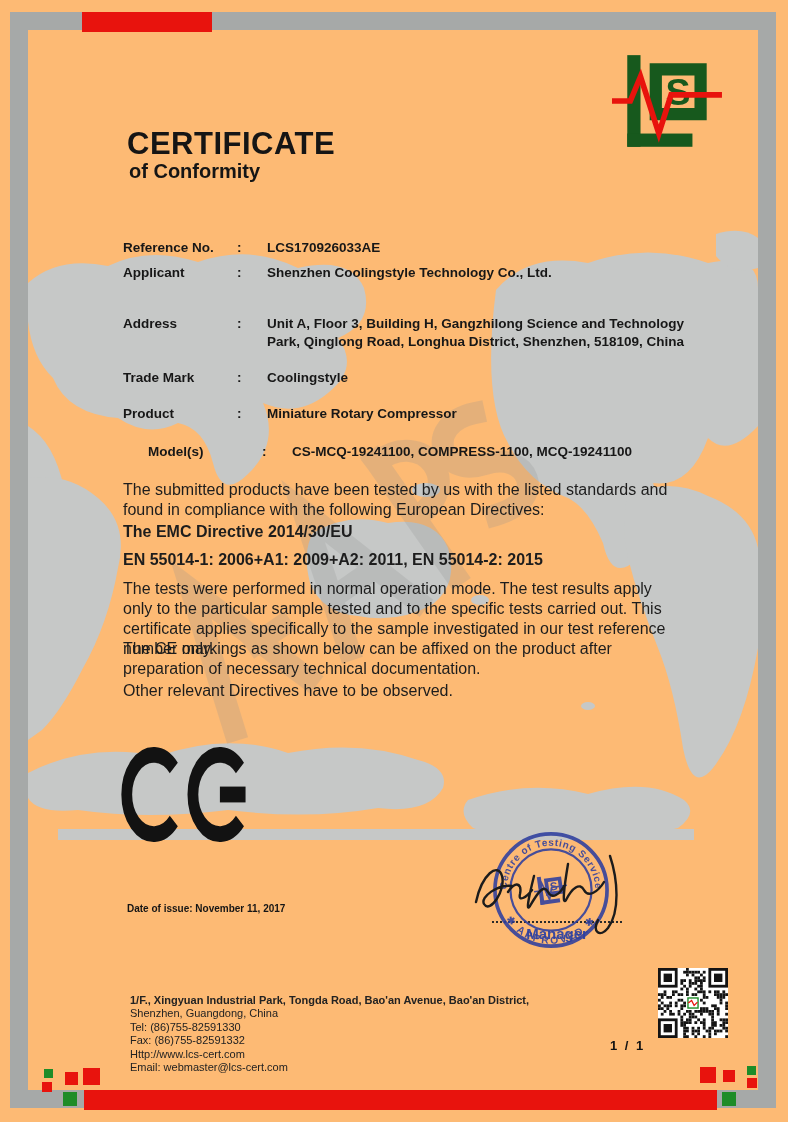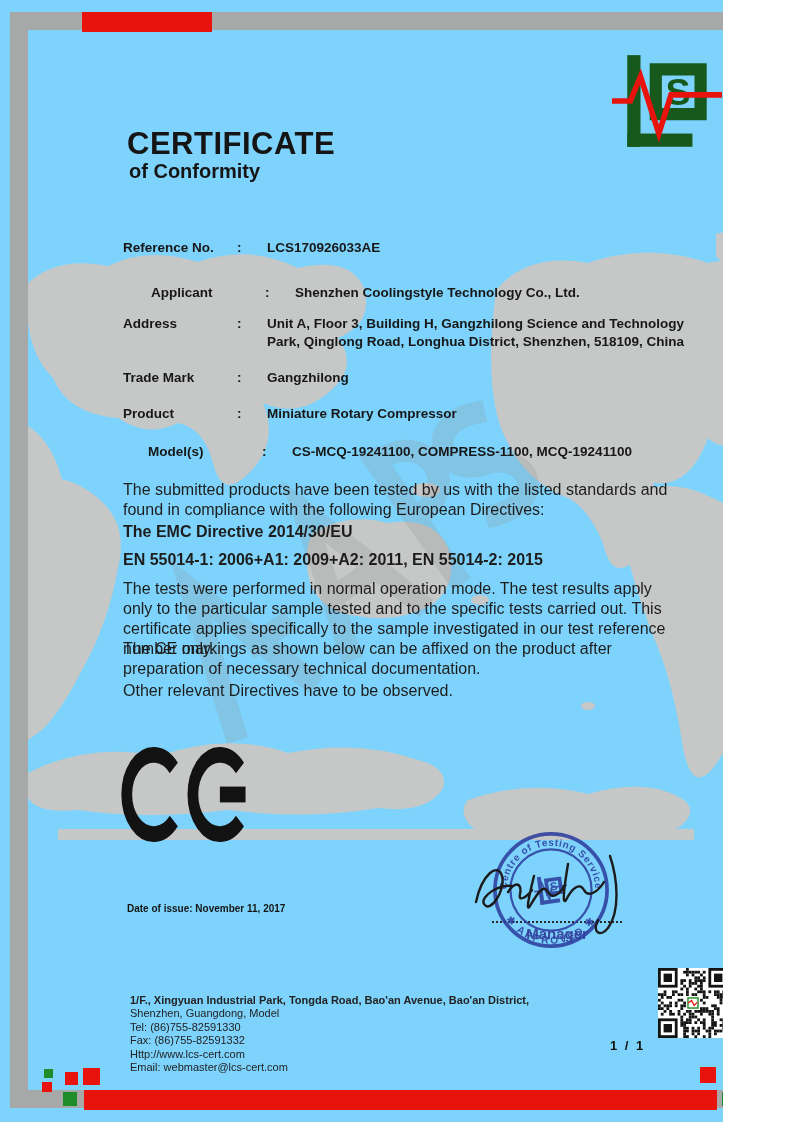--- a/index.html
+++ b/index.html
@@ -1,17 +1,17 @@
 <!DOCTYPE html>
 <html><head>
 <meta charset="utf-8">
 <style>
   html,body{margin:0;padding:0;background:#ffffff;}
   .page{
-    position:relative;width:723px;height:1122px;background:#7dd3fc;overflow:hidden;
+    position:relative;width:788px;height:1122px;background:#fdba74;overflow:hidden;
     font-family:"Liberation Sans","DejaVu Sans",sans-serif;color:#1c1c1c;
   }
   .abs{position:absolute;}
   
   .frame{left:10px;top:12px;width:730px;height:1060px;border:18px solid #a6a9a8;}
   .bar{background:#e8130d;}
   .top-bar{left:82px;top:12px;width:130px;height:20px;}
   .bottom-bar{left:84px;top:1090px;width:633px;height:20px;}
   .sq{position:absolute;}
   .sq.red{background:#e8130d;}
@@ -105,34 +105,34 @@
   </svg>
 
   <div class="abs title">CERTIFICATE</div>
   <div class="abs subtitle">of Conformity</div>
 
   <div class="field-row" style="top:239px;">
     <span class="f-label">Reference No.</span>
     <span class="f-colon">:</span>
     <span class="f-value">LCS170926033AE</span>
   </div>
-  <div class="field-row" style="top:284px;margin-left:28px;">
+  <div class="field-row" style="top:264px;">
     <span class="f-label">Applicant</span>
     <span class="f-colon">:</span>
     <span class="f-value">Shenzhen Coolingstyle Technology Co., Ltd.</span>
   </div>
   <div class="field-row" style="top:315px;">
     <span class="f-label">Address</span>
     <span class="f-colon">:</span>
     <span class="f-value">Unit A, Floor 3, Building H, Gangzhilong Science and Technology Park, Qinglong Road, Longhua District, Shenzhen, 518109, China</span>
   </div>
   <div class="field-row" style="top:369px;">
     <span class="f-label">Trade Mark</span>
     <span class="f-colon">:</span>
-    <span class="f-value">Gangzhilong</span>
+    <span class="f-value">Coolingstyle</span>
   </div>
   <div class="field-row" style="top:405px;">
     <span class="f-label">Product</span>
     <span class="f-colon">:</span>
     <span class="f-value">Miniature Rotary Compressor</span>
   </div>
   <div class="field-row" style="top:443px;padding-left:25px;">
     <span class="f-label">Model(s)</span>
     <span class="f-colon">:</span>
     <span class="f-value">CS-MCQ-19241100, COMPRESS-1100, MCQ-19241100</span>
@@ -178,21 +178,21 @@
       </g>
     </g>
   </svg>
 
   <svg class="abs" style="left:468px;top:840px;" width="175" height="100" viewBox="0 0 175 100">
     <path d="M8,62 C14,34 30,22 34,36 C38,50 22,74 16,64 C12,57 30,44 44,46 M40,52 C48,40 54,44 52,54 C50,62 58,58 64,50 M66,36 C60,60 58,72 62,66 C70,52 76,44 80,52 C84,60 92,54 96,46 M100,24 C96,48 94,66 98,60 C104,48 112,42 116,50 C120,58 130,52 136,42 M142,16 C150,40 152,72 140,88 C132,98 124,92 130,80" stroke="#1c1c1c" stroke-width="2.4" fill="none" stroke-linecap="round"></path>
   </svg>
 
   <div class="abs footer">
     <div class="b">1/F., Xingyuan Industrial Park, Tongda Road, Bao'an Avenue, Bao'an District,</div>
-    <div>Shenzhen, Guangdong, Model</div>
+    <div>Shenzhen, Guangdong, China</div>
     <div class="frow">
       <span class="fcell1">Tel: (86)755-82591330</span>
       <span>Fax: (86)755-82591332</span>
     </div>
     <div class="frow">
       <span class="fcell1">Http://www.lcs-cert.com</span>
       <span>Email: webmaster@lcs-cert.com</span>
     </div>
   </div>
 

